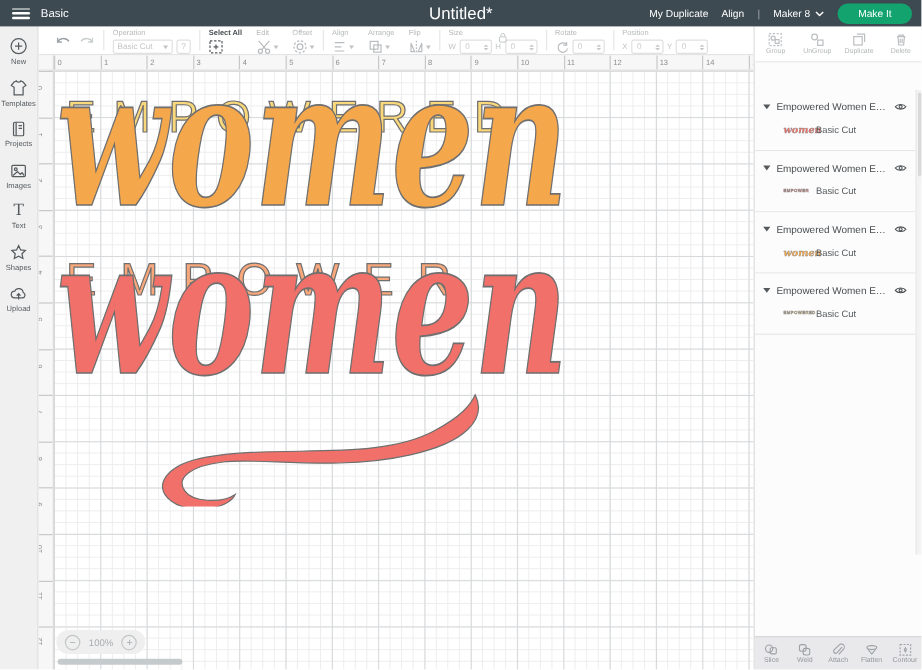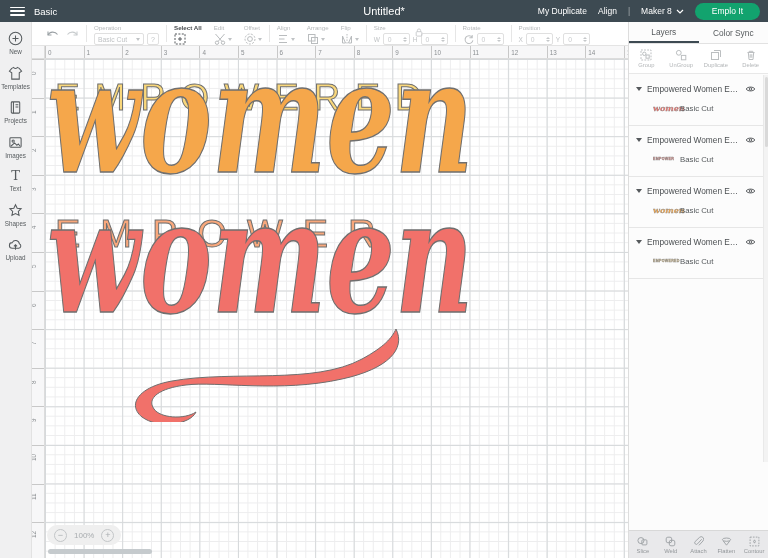--- a/index.html
+++ b/index.html
@@ -7,21 +7,21 @@
   body { position:relative; overflow:hidden; background:#fff;
          font-family:"Liberation Sans", sans-serif; }
 
   
   .topbar { position:absolute; top:0; left:0; width:768px; height:22px;
             background:#3d4a52; color:#fff; display:flex; align-items:center; z-index:30;}
   .hamburger { width:15px; height:9px; margin:0 9px 0 10px; display:flex;
                flex-direction:column; justify-content:space-between; cursor:pointer;}
   .hamburger i { height:1.6px; background:#fff; border-radius:1px; }
   .tb-canvas { font-size:9.5px; }
-  .tb-title { position:absolute; left:0; right:0; text-align:center; font-size:11px; pointer-events:none;}
+  .tb-title { position:absolute; left:0; right:0; text-align:center; font-size:14px; pointer-events:none;}
   .tb-right { margin-left:auto; display:flex; align-items:center; gap:11px; padding-right:8px; font-size:8.5px;}
   .tb-sep { opacity:.5; }
   .machine { display:flex; align-items:center; gap:4px; }
   .makeit { background:#12a36e; border-radius:10px; padding:3.5px 17px; font-size:8.5px; color:#fff;}
 
   
   .sidebar { position:absolute; top:22px; left:0; width:32px; bottom:0;
              background:#f0f0f1; border-right:1px solid #e2e2e2; display:flex;
              flex-direction:column; align-items:center; padding-top:9px; z-index:20;}
   .nav-item { display:flex; flex-direction:column; align-items:center; gap:2px;
@@ -155,21 +155,21 @@
   <div class="tb-right">
     <span>My Duplicate</span>
     <span>Align</span>
     <span class="tb-sep">|</span>
     <span class="machine">
       <span>Maker 8</span>
       <svg width="8" height="5" viewBox="0 0 8 5">
           <path d="M1 1 L4 4 L7 1" stroke="#fff" fill="none" stroke-width="1.2"></path>
         </svg>
     </span>
-    <span class="makeit">Emplo It</span>
+    <span class="makeit">Make It</span>
   </div>
 </div>
 
 <div class="sidebar">
   <div class="nav-item">
     <svg viewBox="0 0 16 16">
         <circle cx="8" cy="8" r="6.7"></circle>
         <path d="M8 4.8 V11.2 M4.8 8 H11.2"></path>
       </svg>
     <span class="nav-label">New</span>
@@ -414,24 +414,20 @@
   </div>
   <div class="zoom-ctl">
     <span class="zoom-btn">−</span>
     <span class="zoom-val">100%</span>
     <span class="zoom-btn">+</span>
   </div>
   <div class="hscroll"></div>
 </div>
 
 <div class="panel">
-  <div class="tabs">
-    <div class="tab active">Layers</div>
-    <div class="tab">Color Sync</div>
-  </div>
   <div class="actions">
     <div class="action">
       <svg viewBox="0 0 12 12">
           <rect x="1" y="1" width="10" height="10" stroke-dasharray="1.8 1.3"></rect>
           <circle cx="4.3" cy="4.8" r="1.7"></circle>
           <rect x="6" y="6" width="3.2" height="3.2"></rect>
         </svg>
       <span class="a-label">Group</span>
     </div>
     <div class="action">

